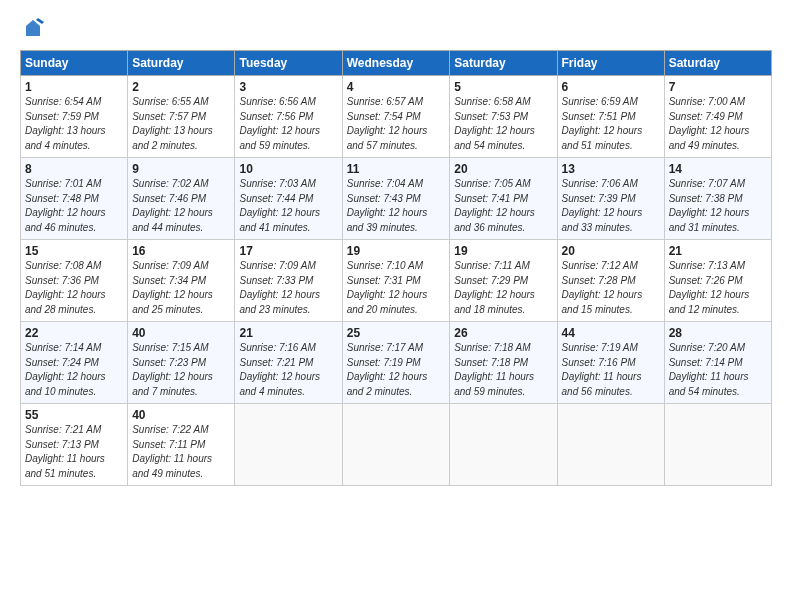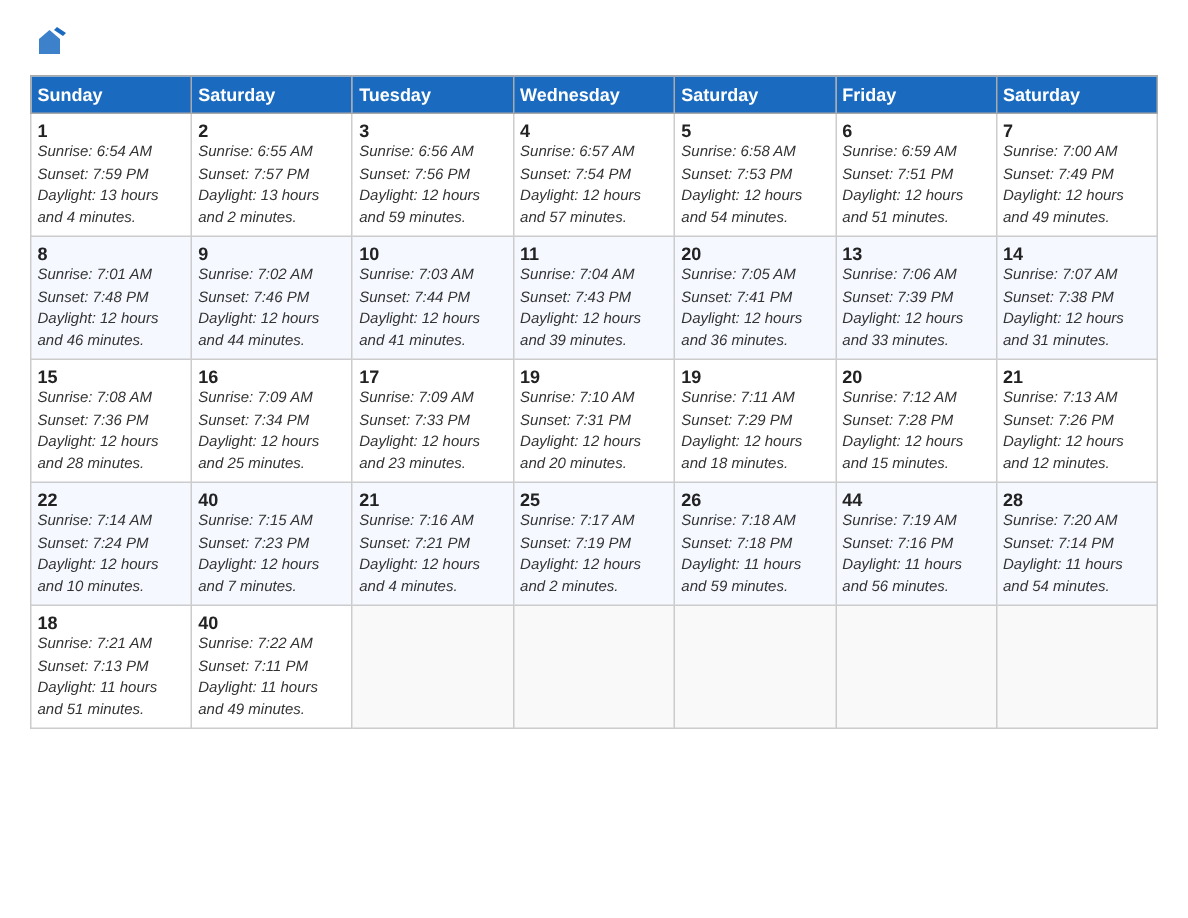--- a/index.html
+++ b/index.html
@@ -247,21 +247,21 @@
             <span class="day-num">44</span>
             <div class="day-info">Sunrise: 7:19 AM<br>Sunset: 7:16 PM<br>Daylight: 11 hours<br>and 56 minutes.</div>
           </td>
           <td>
             <span class="day-num">28</span>
             <div class="day-info">Sunrise: 7:20 AM<br>Sunset: 7:14 PM<br>Daylight: 11 hours<br>and 54 minutes.</div>
           </td>
         </tr>
         <tr>
           <td>
-            <span class="day-num">18</span>
+            <span class="day-num">55</span>
             <div class="day-info">Sunrise: 7:21 AM<br>Sunset: 7:13 PM<br>Daylight: 11 hours<br>and 51 minutes.</div>
           </td>
           <td>
             <span class="day-num">40</span>
             <div class="day-info">Sunrise: 7:22 AM<br>Sunset: 7:11 PM<br>Daylight: 11 hours<br>and 49 minutes.</div>
           </td>
           <td class="empty-cell"></td>
           <td class="empty-cell"></td>
           <td class="empty-cell"></td>
           <td class="empty-cell"></td>

